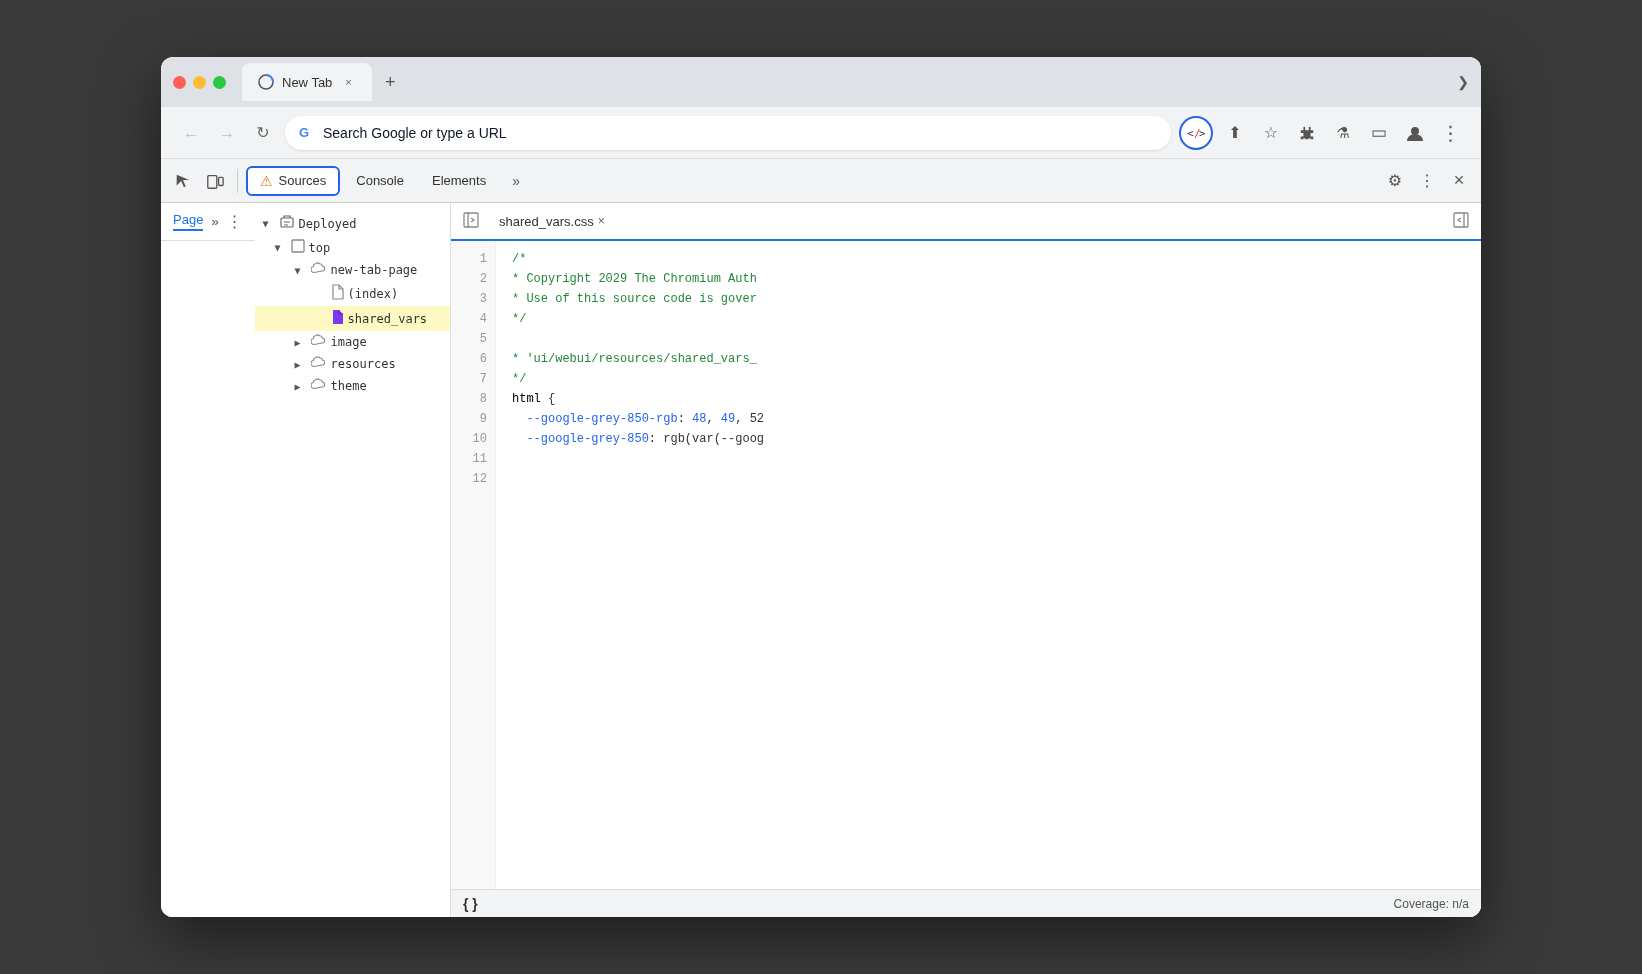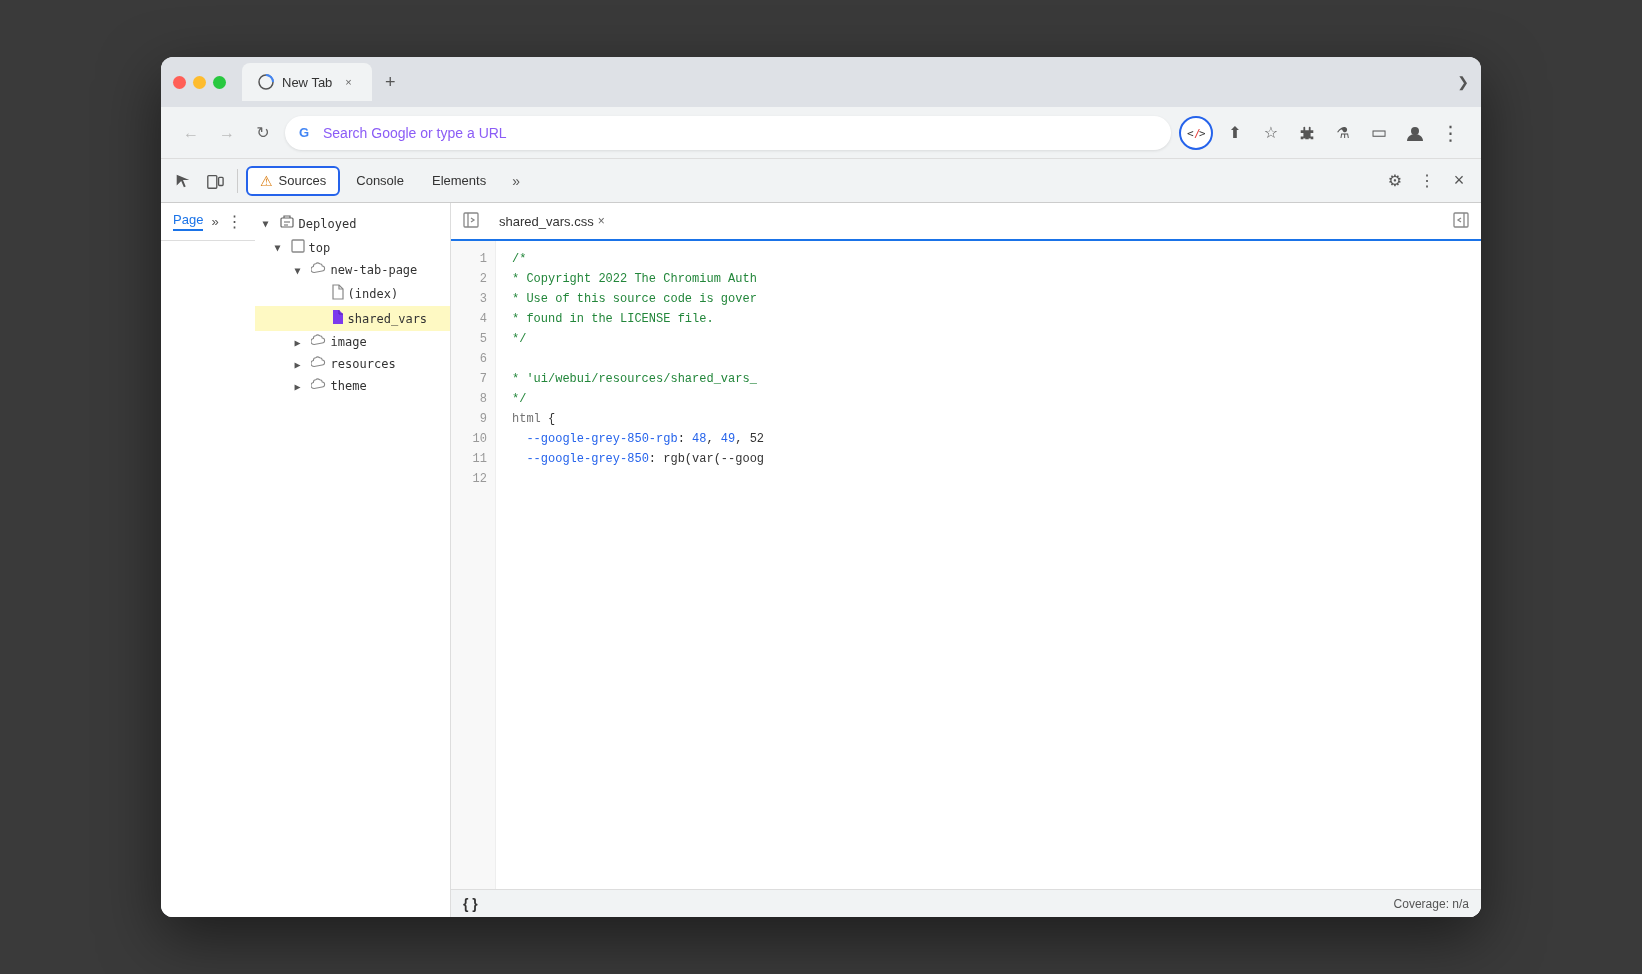--- a/index.html
+++ b/index.html
@@ -132,21 +132,21 @@
       box-shadow: 0 1px 3px rgba(0,0,0,0.1);
     }
     .google-g {
       width: 16px;
       height: 16px;
       font-size: 13px;
       font-weight: bold;
       color: #4285f4;
     }
     .address-text {
-      color: #8b5cf6;
+      color: #0f172a;
       font-size: 14px;
     }
     
     .devtools-icon-wrap {
       width: 34px;
       height: 34px;
       border-radius: 50%;
       border: 2.5px solid #2563eb;
       display: flex;
       align-items: center;
@@ -392,21 +392,21 @@
       flex: 1;
       padding: 8px 16px;
       overflow: hidden;
     }
     .code-line {
       height: 20px;
       line-height: 20px;
       white-space: nowrap;
     }
     .c-comment { color: #22863a; }
-    .c-keyword { color: #737373; }
+    .c-keyword { color: #000000; }
     .c-property { color: #2563eb; }
     .c-number { color: #2563eb; }
     .c-text { color: #333; }
     
     .editor-bottom-bar {
       height: 28px;
       background: #f1f3f4;
       border-top: 1px solid #ddd;
       display: flex;
       align-items: center;
@@ -655,23 +655,22 @@
             <div class="line-num">6</div>
             <div class="line-num">7</div>
             <div class="line-num">8</div>
             <div class="line-num">9</div>
             <div class="line-num">10</div>
             <div class="line-num">11</div>
             <div class="line-num">12</div>
           </div>
           <div class="code-lines">
             <div class="code-line c-comment">/*</div>
-            <div class="code-line c-comment"> * Copyright 2022 The Chromium Auth</div>
+            <div class="code-line c-comment"> * Copyright 2029 The Chromium Auth</div>
             <div class="code-line c-comment"> * Use of this source code is gover</div>
-            <div class="code-line c-comment"> * found in the LICENSE file.</div>
             <div class="code-line c-comment"> */</div>
             <div class="code-line">&nbsp;</div>
             <div class="code-line c-comment"> * 'ui/webui/resources/shared_vars_</div>
             <div class="code-line c-comment"> */</div>
             <div class="code-line"><span class="c-keyword">html</span> <span class="c-text">{</span></div>
             <div class="code-line"><span class="c-text">&nbsp;&nbsp;</span><span class="c-property">--google-grey-850-rgb</span><span class="c-text">: </span><span class="c-number">48</span><span class="c-text">, </span><span class="c-number">49</span><span class="c-text">, 52</span></div>
             <div class="code-line"><span class="c-text">&nbsp;&nbsp;</span><span class="c-property">--google-grey-850</span><span class="c-text">: rgb(var(--goog</span></div>
           </div>
         </div>
 

